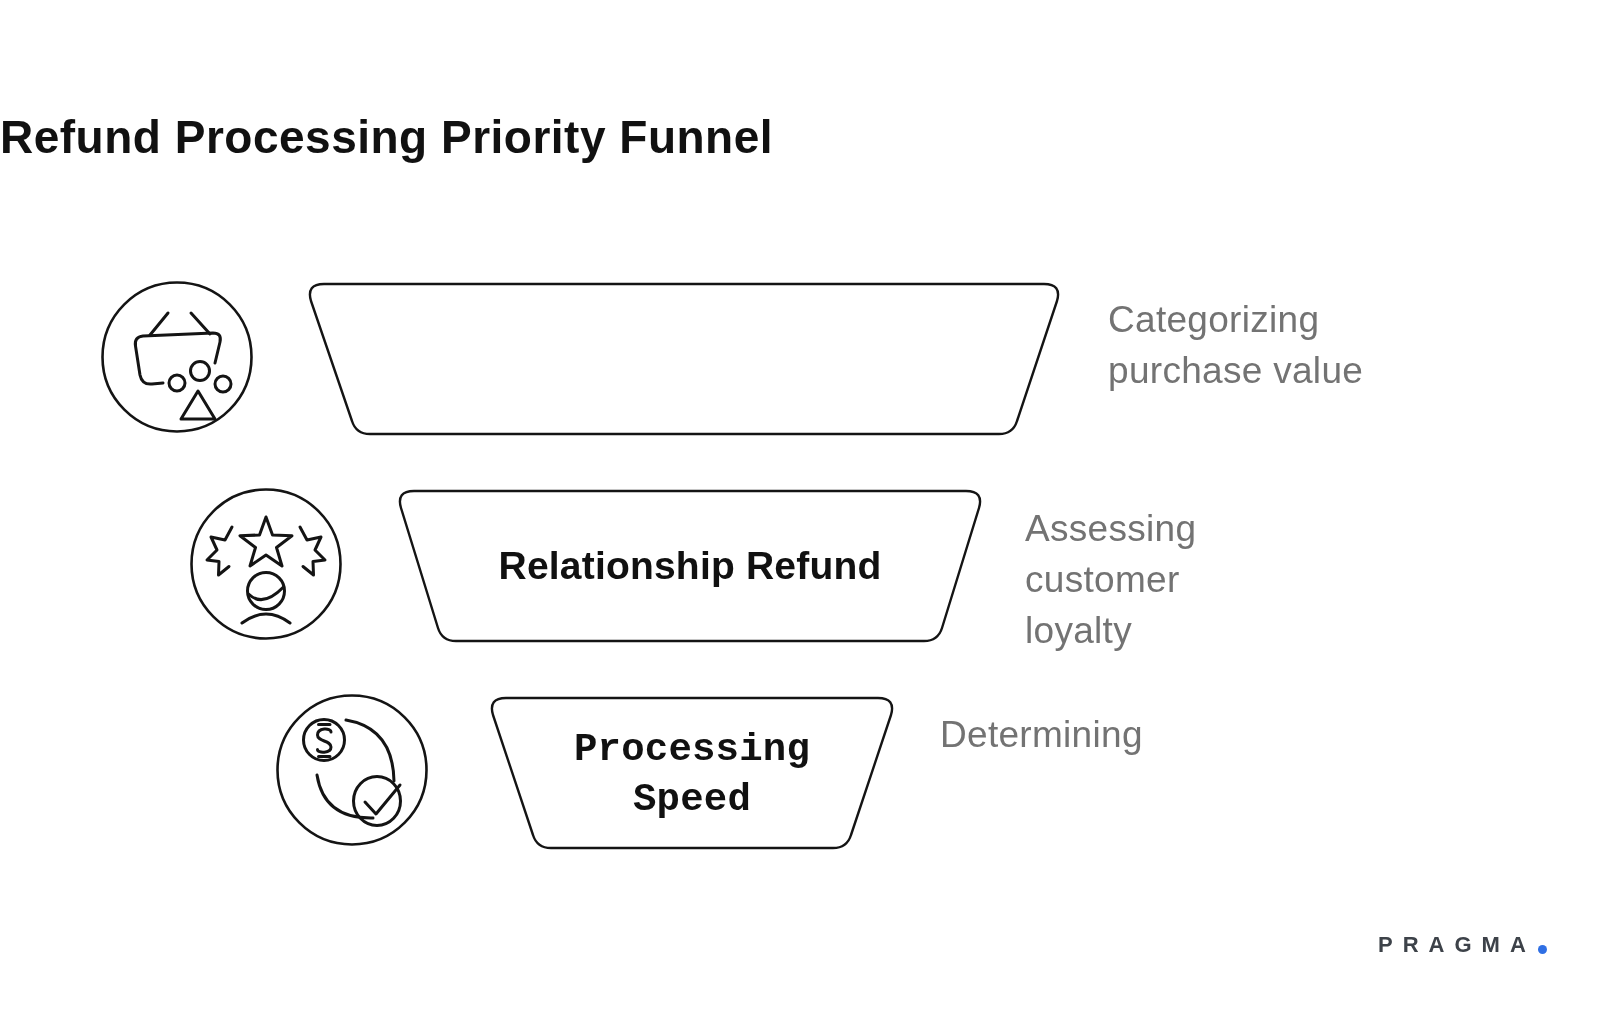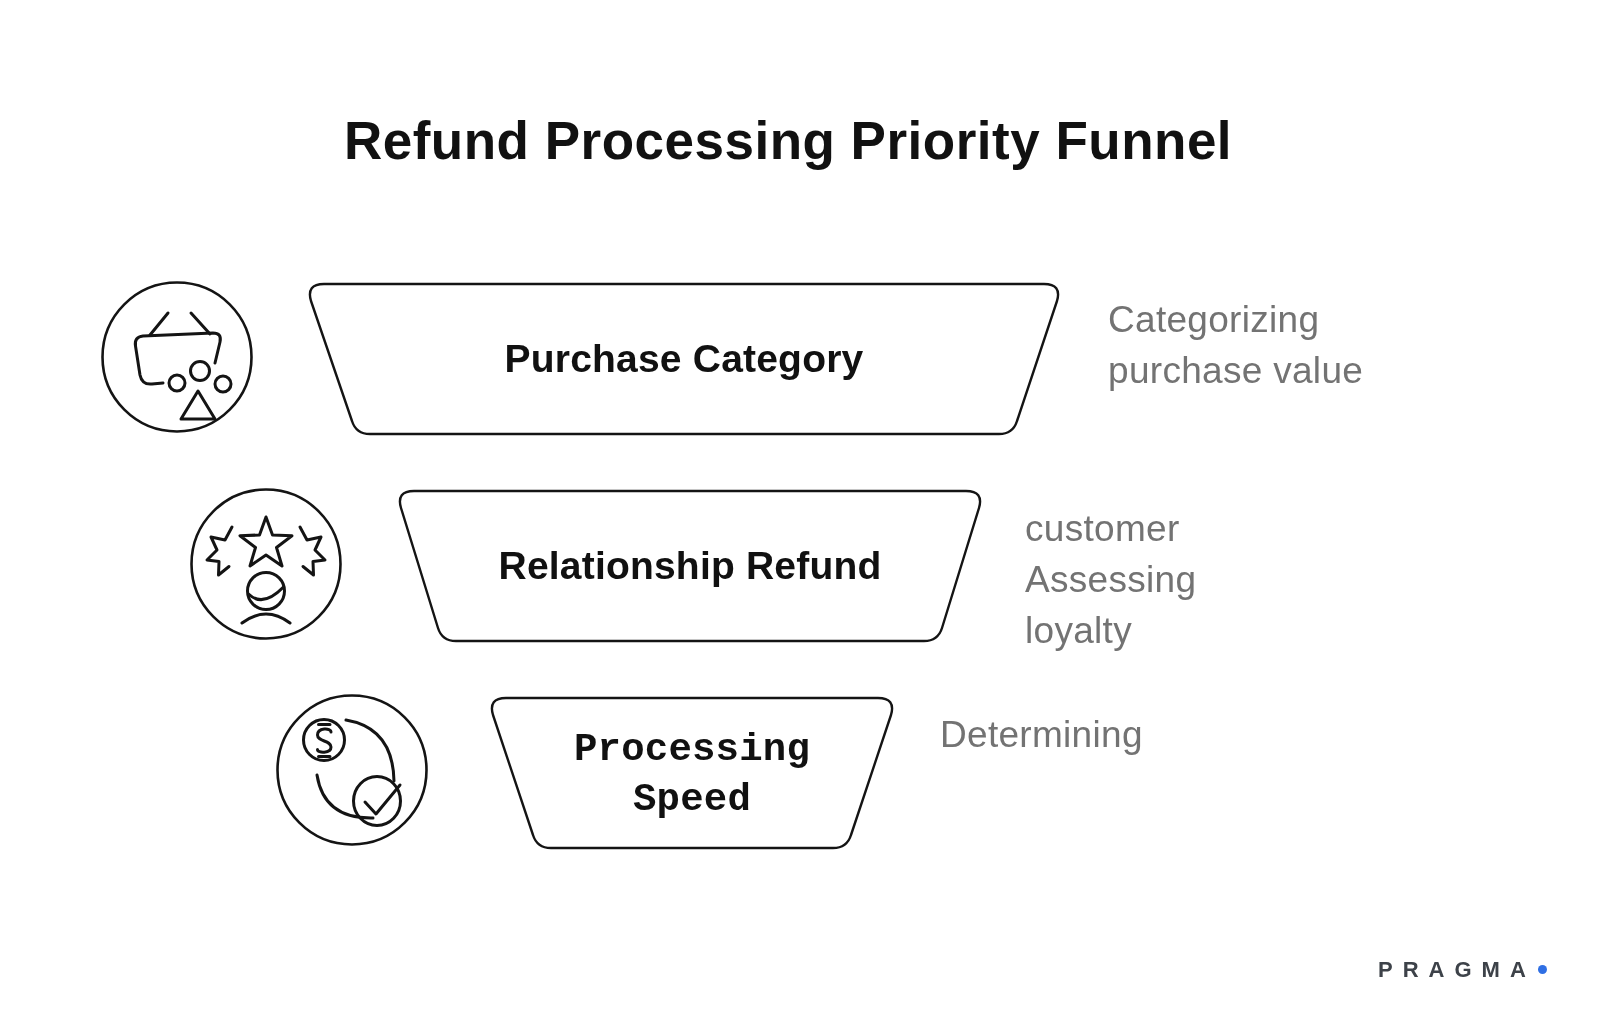--- a/index.html
+++ b/index.html
@@ -15,22 +15,22 @@
     position: relative;
     width: 1600px;
     height: 1010px;
     background: var(--background);
     font-family: "Liberation Sans", "DejaVu Sans", sans-serif;
     overflow: hidden;
   }
   .abs { position: absolute; }
   .title {
     left: 0; right: 24px; top: 110px;
-    text-align: center;
-    font-size: 53px;
+    text-align: left;
+    font-size: 46px;
     font-weight: 800;
     letter-spacing: 0.5px;
     color: var(--text);
   }
   .shapes-layer { left: 0; top: 0; width: 1600px; height: 1010px; }
   .trapezoid {
     fill: #ffffff;
     stroke: var(--stroke);
     stroke-width: 2.4;
     stroke-linejoin: round;
@@ -49,22 +49,22 @@
     line-height: 51px;
     color: #737373;
     letter-spacing: 0.3px;
     white-space: nowrap;
   }
   .icon svg { display: block; }
   .ring   { fill: none; stroke: var(--stroke); stroke-width: 2.6; }
   .glyph  { fill: none; stroke: var(--stroke); stroke-width: 3;
             stroke-linecap: round; stroke-linejoin: round; }
   .logo {
-    left: 1378px; top: 957px;
-    display: flex; 
+    left: 1378px; top: 932px;
+    display: flex; align-items: center;
   }
   .logo-text {
     font-size: 22px;
     font-weight: 600;
     letter-spacing: 10px;
     color: var(--logo_text);
   }
   .logo-dot {
     width: 9px; height: 9px; border-radius: 50%;
     background: var(--logo_dot);
@@ -114,38 +114,35 @@
       <circle class="glyph" cx="50" cy="48" r="20.5"></circle>
       <path class="glyph" d="M57,40 C57,35.5 43.5,35.5 43.5,43 C43.5,50 57,48 57,55 C57,61.5 43.5,61.5 43.5,57.5"></path>
       <path class="glyph" d="M44.5,32.5 L56,32.5 M44.5,64.5 L56,64.5"></path>
       <path class="glyph" d="M72,28 Q119,36 120,89"></path>
       <path class="glyph" d="M43,83 Q50,127 99,126"></path>
       <ellipse class="glyph" cx="103" cy="109" rx="23.5" ry="24.5"></ellipse>
       <path class="glyph" d="M91,110 L102,122 L126,93"></path>
     </svg>
   </div>
 
-  <div class="abs stage-label" style="left:384px; top:335px; width:600px;">
-    <div>Purchase Category</div>
-  </div>
   <div class="abs stage-label" style="left:390px; top:542px; width:600px;">
     <div>Relationship Refund</div>
   </div>
   <div class="abs stage-label" style="left:542px; top:725px; width:300px; line-height:50px;font-family:Liberation Mono, monospace;">
     <div>Processing</div>
     <div>Speed</div>
   </div>
 
   <div class="abs stage-desc" style="left:1108px; top:294px;">
     <div>Categorizing</div>
     <div>purchase value</div>
   </div>
   <div class="abs stage-desc" style="left:1025px; top:503px;">
+    <div>Assessing</div>
     <div>customer</div>
-    <div>Assessing</div>
     <div>loyalty</div>
   </div>
   <div class="abs stage-desc" style="left:940px; top:709px;">
     <div>Determining</div>
   </div>
 
   <div class="abs logo">
     <span class="logo-text">PRAGMA</span>
     <span class="logo-dot"></span>
   </div>

